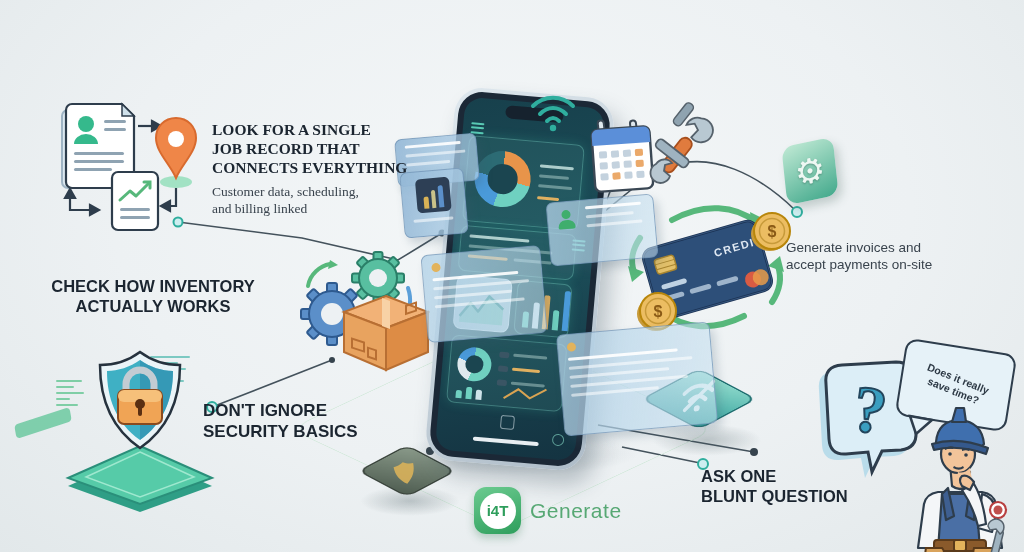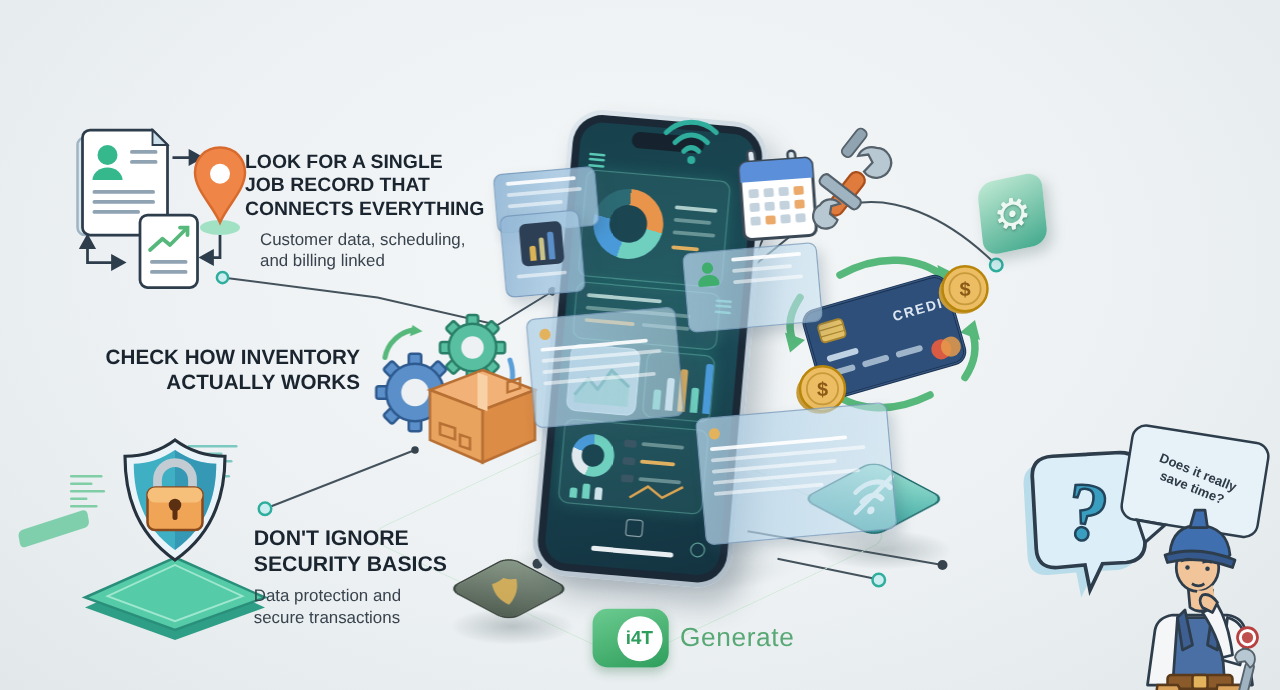--- a/index.html
+++ b/index.html
@@ -9,27 +9,27 @@
     font-family:"Liberation Sans",sans-serif;color:#1c2630;
   }
   .abs{position:absolute;}
   
   .title{left:0;right:0;top:19px;text-align:center;z-index:6;}
   .title div{font-size:22px;line-height:25px;font-weight:800;letter-spacing:-0.2px;color:#1b2530;white-space:pre-line;}
   
   .callout h3{margin:0;font-weight:800;color:#1b2530;white-space:pre-line;}
   .callout p{margin:7px 0 0 0;color:#39434d;white-space:pre-line;}
   .callout{z-index:6;}
-  .co-record{left:196px;top:120px;width:220px;}
+  .co-record{left:212px;top:120px;width:220px;font-family:Liberation Serif, serif;}
   .co-record h3{font-size:15.5px;line-height:19px;}
-  .co-record p{font-size:13.5px;line-height:16.5px;margin-left:12px;}
-  .co-inventory{left:50px;top:276px;width:238px;text-align:right;}
+  .co-record p{font-size:13.5px;line-height:16.5px;}
+  .co-inventory{left:34px;top:276px;width:238px;text-align:center;}
   .co-inventory h3{font-size:16.5px;line-height:20px;}
   .co-inventory p{font-size:13.5px;line-height:16.5px;}
-  .co-security{left:203px;top:420px;width:170px;}
+  .co-security{left:203px;top:400px;width:170px;}
   .co-security h3{font-size:17px;line-height:21px;}
   .co-security p{font-size:13.5px;line-height:16.5px;}
   .co-payments{left:786px;top:233px;width:210px;}
   .co-payments h3{font-size:16px;line-height:19.5px;}
   .co-payments p{font-size:13.5px;line-height:16.5px;}
   .co-question{left:701px;top:466px;width:180px;}
   .co-question h3{font-size:16.5px;line-height:20px;}
   
   .connectors{left:0;top:0;z-index:1;}
   
@@ -73,21 +73,21 @@
   .tile{transform:rotateX(58deg) rotateZ(45deg);border-radius:12px;z-index:2;}
   .tile-shadow{background:radial-gradient(ellipse,rgba(70,90,95,.30),rgba(70,90,95,0) 70%);z-index:1;}
   
   .gear-tile{left:784px;top:142px;width:52px;height:58px;border-radius:12px;z-index:3;
     background:linear-gradient(160deg,#bfe9d4,#43a98c);transform:rotate(-6deg) skewY(-6deg);
     box-shadow:4px 6px 10px rgba(60,90,85,.25);display:flex;align-items:center;justify-content:center;}
   .gear-tile span{font-size:34px;color:#eef8f3;text-shadow:0 1px 2px rgba(30,70,60,.4);}
   
   .logo{left:474px;top:487px;display:flex;align-items:center;gap:9px;z-index:6;}
   .logo-badge{width:47px;height:47px;border-radius:12px;background:linear-gradient(160deg,#6cCb90,#2e9e5c);
-    display:flex;align-items:center;justify-content:center;box-shadow:0 4px 8px rgba(50,120,80,.3);padding-left:14px;}
+    display:flex;align-items:center;justify-content:center;box-shadow:0 4px 8px rgba(50,120,80,.3);}
   .logo-circle{width:36px;height:36px;border-radius:50%;background:#fff;display:flex;align-items:center;justify-content:center;}
   .logo-circle span{font-weight:800;font-size:15px;color:#2e9e5c;}
   .logo-label{font-size:21px;color:#57a874;letter-spacing:.5px;}
   
   .code-lines span{display:block;height:2px;border-radius:1px;background:#7fceA6;margin:4px 0;}
   .code-lines.teal span{background:#7cc9c2;}
   .sec-tag{left:14px;top:416px;width:58px;height:14px;border-radius:4px;background:#6cc9a0;transform:rotate(-18deg) skewX(-8deg);z-index:2;opacity:.85;}
   
   .small-bubble-text{font-size:10.5px;font-weight:600;color:#2e3a46;white-space:pre-line;text-align:center;transform:rotate(13deg);line-height:13px;}
 </style>
@@ -283,22 +283,20 @@
       <rect x="66" y="44" width="44" height="34" rx="6" fill="#f0a455" stroke="#8a4a1e" stroke-width="2"></rect>
       <rect x="66" y="44" width="44" height="12" rx="6" fill="#f6c07a"></rect>
       <circle cx="88" cy="58" r="5" fill="#5a2f12"></circle>
       <rect x="86" y="60" width="4" height="10" rx="2" fill="#5a2f12"></rect>
     </g>
   </svg>
 
   <section class="abs callout co-security">
     <h3>DON'T IGNORE
 SECURITY BASICS</h3>
-    <p>Data protection and
-secure transactions</p>
   </section>
 
   <div class="abs floor-diamond"></div>
   <div class="abs phone-shadow"></div>
 
   <div class="abs tile-shadow" style="left:360px;top:486px;width:100px;height:30px;"></div>
   <div class="abs tile" style="left:372px;top:436px;width:66px;height:66px;background:linear-gradient(150deg,#8a9a8a,#4e5c50);border:2px solid #3c463e;z-index:2;"></div>
   <svg class="abs" style="left:392px;top:460px;z-index:3;" width="26" height="26" viewBox="0 0 26 26">
     <path d="M13,2 C16,4 20,5 23,5 C23,13 20,19 13,24 C6,19 3,13 3,5 C6,5 10,4 13,2 Z" fill="#d9b15a" opacity=".9" transform="rotate(-12 13 13)"></path>
   </svg>
@@ -497,20 +495,22 @@
     </g>
     <g>
       <ellipse cx="150" cy="36" rx="19" ry="17" fill="#c79a3a"></ellipse>
       <circle cx="152" cy="33" r="18" fill="#ecbd62" stroke="#b8860b" stroke-width="2"></circle>
       <circle cx="152" cy="33" r="12.5" fill="none" stroke="#c79a3a" stroke-width="1.5"></circle>
       <text x="152" y="39" text-anchor="middle" font-family="Liberation Sans, sans-serif" font-size="16" font-weight="bold" fill="#8a5a16">$</text>
     </g>
   </svg>
 
   <section class="abs callout co-payments">
+    <p>Generate invoices and
+accept payments on-site</p>
   </section>
 
   <div class="abs tile-shadow" style="left:652px;top:424px;width:110px;height:32px;"></div>
   <div class="abs tile" style="left:658px;top:358px;width:78px;height:78px;background:linear-gradient(150deg,#9fe4d4,#2f9e9a);border:2.5px solid #1f6e70;z-index:2;"></div>
   <svg class="abs" style="left:676px;top:378px;z-index:3;transform:rotate(-8deg) skewX(-14deg);" width="44" height="36" viewBox="0 0 44 36">
     <g fill="none" stroke="#eefaf6" stroke-width="4" stroke-linecap="round">
       <path d="M8,14 C16,6 28,6 36,14"></path>
       <path d="M14,22 C19,17 25,17 30,22"></path>
       <line x1="10" y1="30" x2="36" y2="6"></line>
     </g>
@@ -525,20 +525,24 @@
 
   <div class="abs" style="left:900px;top:346px;width:108px;height:74px;z-index:3;transform:rotate(9deg);
        background:#e6f2f8;border:2.5px solid #2e3d4c;border-radius:12px;display:flex;align-items:center;justify-content:center;">
     <div class="small-bubble-text">Does it really
 save time?</div>
   </div>
   <svg class="abs" style="left:906px;top:414px;z-index:3;" width="30" height="22" viewBox="0 0 30 22">
     <path d="M4,2 L26,6 L10,20 Z" fill="#e6f2f8" stroke="#2e3d4c" stroke-width="2.5"></path>
   </svg>
 
+  <section class="abs callout co-question">
+    <h3>ASK ONE
+BLUNT QUESTION</h3>
+  </section>
 
   <svg class="abs" style="left:878px;top:398px;z-index:5;" width="160" height="160" viewBox="0 0 160 160">
     <g stroke="#2e3d4c" stroke-width="2.2" stroke-linejoin="round">
       <path d="M40,150 L46,106 Q48,96 60,94 L104,94 Q116,96 118,106 L124,150 Z" fill="#f4f6f8"></path>
       <path d="M64,96 L98,96 L102,152 L60,152 Z" fill="#4a6fa5"></path>
       <path d="M64,96 L70,90 L76,118 L68,122 Z" fill="#3e5f91"></path>
       <path d="M98,96 L92,90 L88,118 L96,122 Z" fill="#3e5f91"></path>
       <path d="M104,96 Q118,100 118,116 L114,134 L100,130 Z" fill="#f4f6f8"></path>
       <path d="M100,128 C96,112 88,98 84,92 L96,86 C102,96 106,110 108,126 Z" fill="#f4f6f8"></path>
       <circle cx="120" cy="112" r="8" fill="#fff" stroke="#b84040"></circle>

